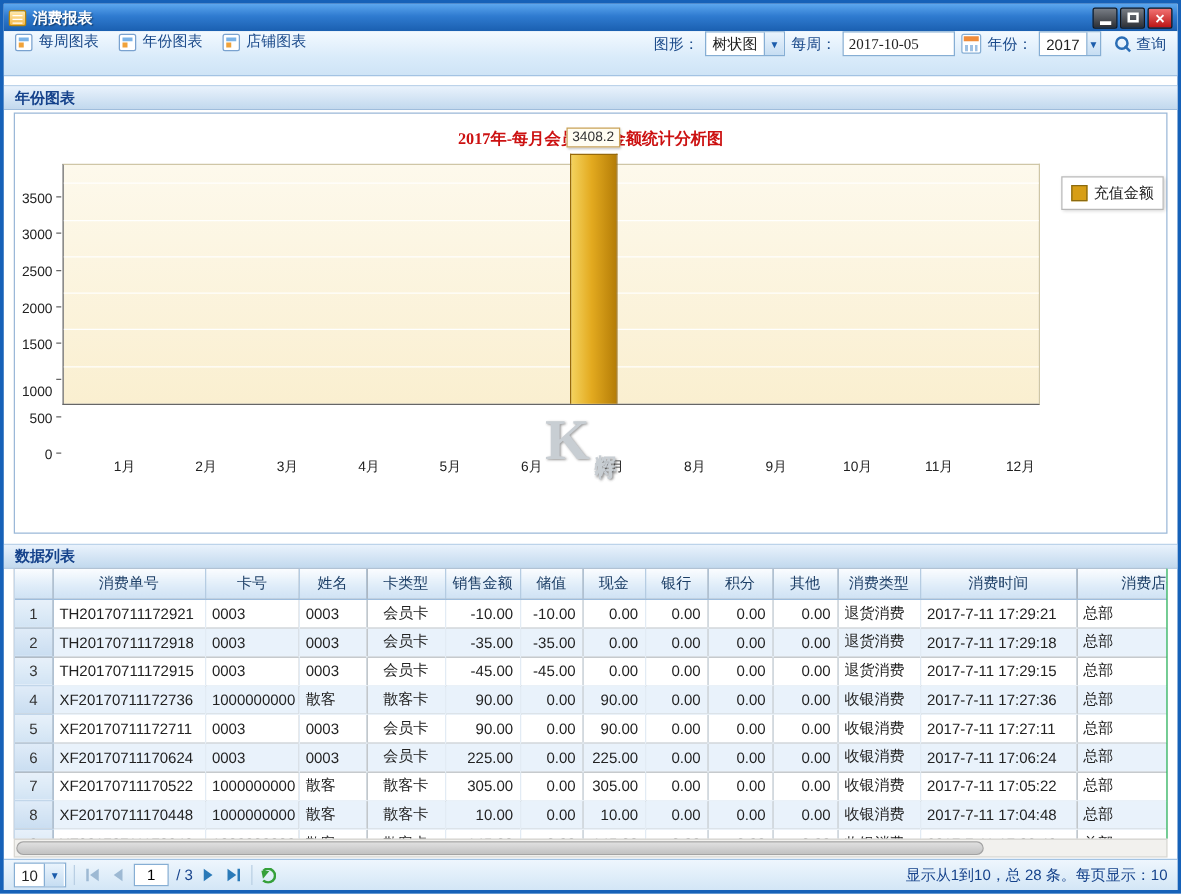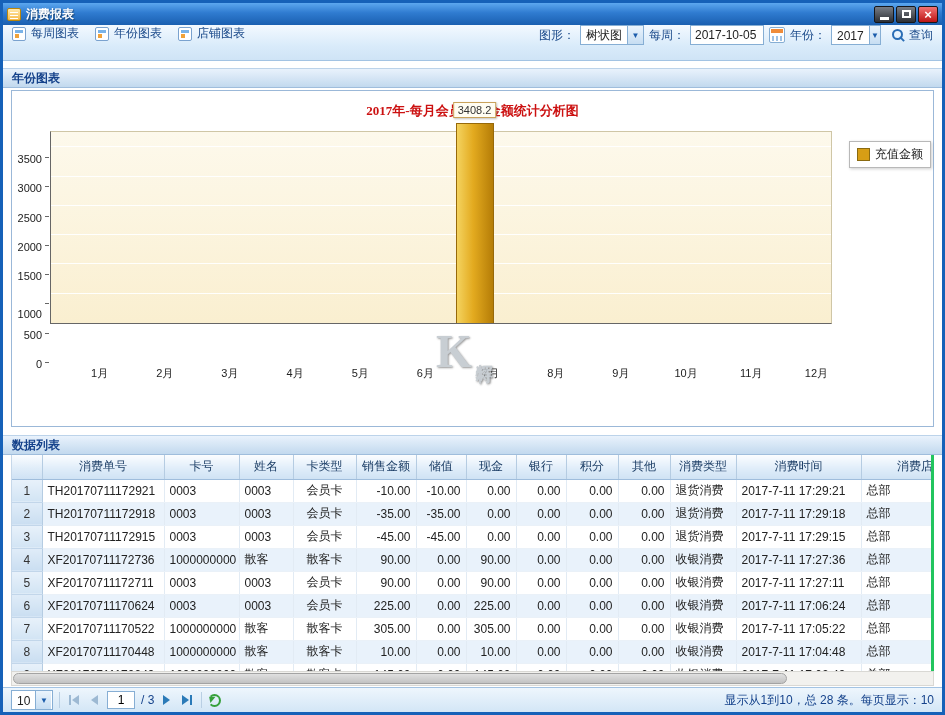--- a/index.html
+++ b/index.html
@@ -87,21 +87,21 @@
             background:#fff; border:1px solid #b8b8b8; box-shadow:1px 1px 3px rgba(0,0,0,.2);
             padding:4px 7px; font-size:12px; color:#222; }
   .legend-swatch { width:13px; height:13px; background:#d79e15; border:1px solid #8a6a10; }
   .watermark { position:absolute; left:424px; top:238px; display:flex; align-items:center; gap:1px;
                color:#c3c9cf; opacity:.9; text-shadow:1px 1px 2px rgba(80,80,80,.65); }
   .wm-k { font-size:46px; font-weight:bold; font-family:"Liberation Serif","DejaVu Serif",serif; line-height:1; }
   .wm-text { writing-mode:vertical-rl; font-size:17px; font-weight:bold; letter-spacing:2px; }
 
   
   .table-wrap { margin:0 8px; height:216px; flex:0 0 216px; overflow:hidden; background:#a3a3a3;
-                border-left:1px solid #c6d8ea; border-right:3px solid #22c55e; }
+                border-left:1px solid #c6d8ea; border-right:1px solid #22c55e; }
   table { border-collapse:collapse; table-layout:fixed; width:969px; font-size:12px; }
   th { height:24px; background:linear-gradient(#fbfdff,#e0edf9 55%,#cfe2f4);
        border-right:1px solid #b5cce2; border-bottom:1px solid #9fbddc; color:#1c3e66;
        font-weight:normal; text-align:center; overflow:hidden; white-space:nowrap; cursor:pointer; }
   td { height:23px; border-right:1px solid #e2ebf4; border-bottom:1px solid #eaf1f8;
        padding:0 5px; color:#222; white-space:nowrap; overflow:hidden; background:#fff; }
   tr.alt td { background:#e9f2fb; }
   td.rownum { background:linear-gradient(#e8f1fa,#d2e4f4); border-right:1px solid #b5cce2;
               border-bottom:1px solid #c2d6ea; text-align:center; color:#333; }
   tr.alt td.rownum { background:linear-gradient(#e0ecf8,#cadef1); }
@@ -169,21 +169,21 @@
       <span>店铺图表</span>
     </div>
 
     <div class="tb-right">
       <span>图形：</span>
       <div class="selectbox" style="width:64px">
         <span class="val">树状图</span>
         <span class="arrow">▼</span>
       </div>
       <span>每周：</span>
-      <input class="textinput" style="width: 74px;" value="2017-10-05">
+      <input class="textinput" style="width: 90px; font-family: Liberation Serif, serif;" value="2017-10-05">
       <span class="cal-icon"></span>
       <span>年份：</span>
       <div class="selectbox" style="width:50px">
         <span class="val">2017</span>
         <span class="arrow">▼</span>
       </div>
       <div class="query-btn">
         <span class="mag-icon"></span>
         <span>查询</span>
       </div>

